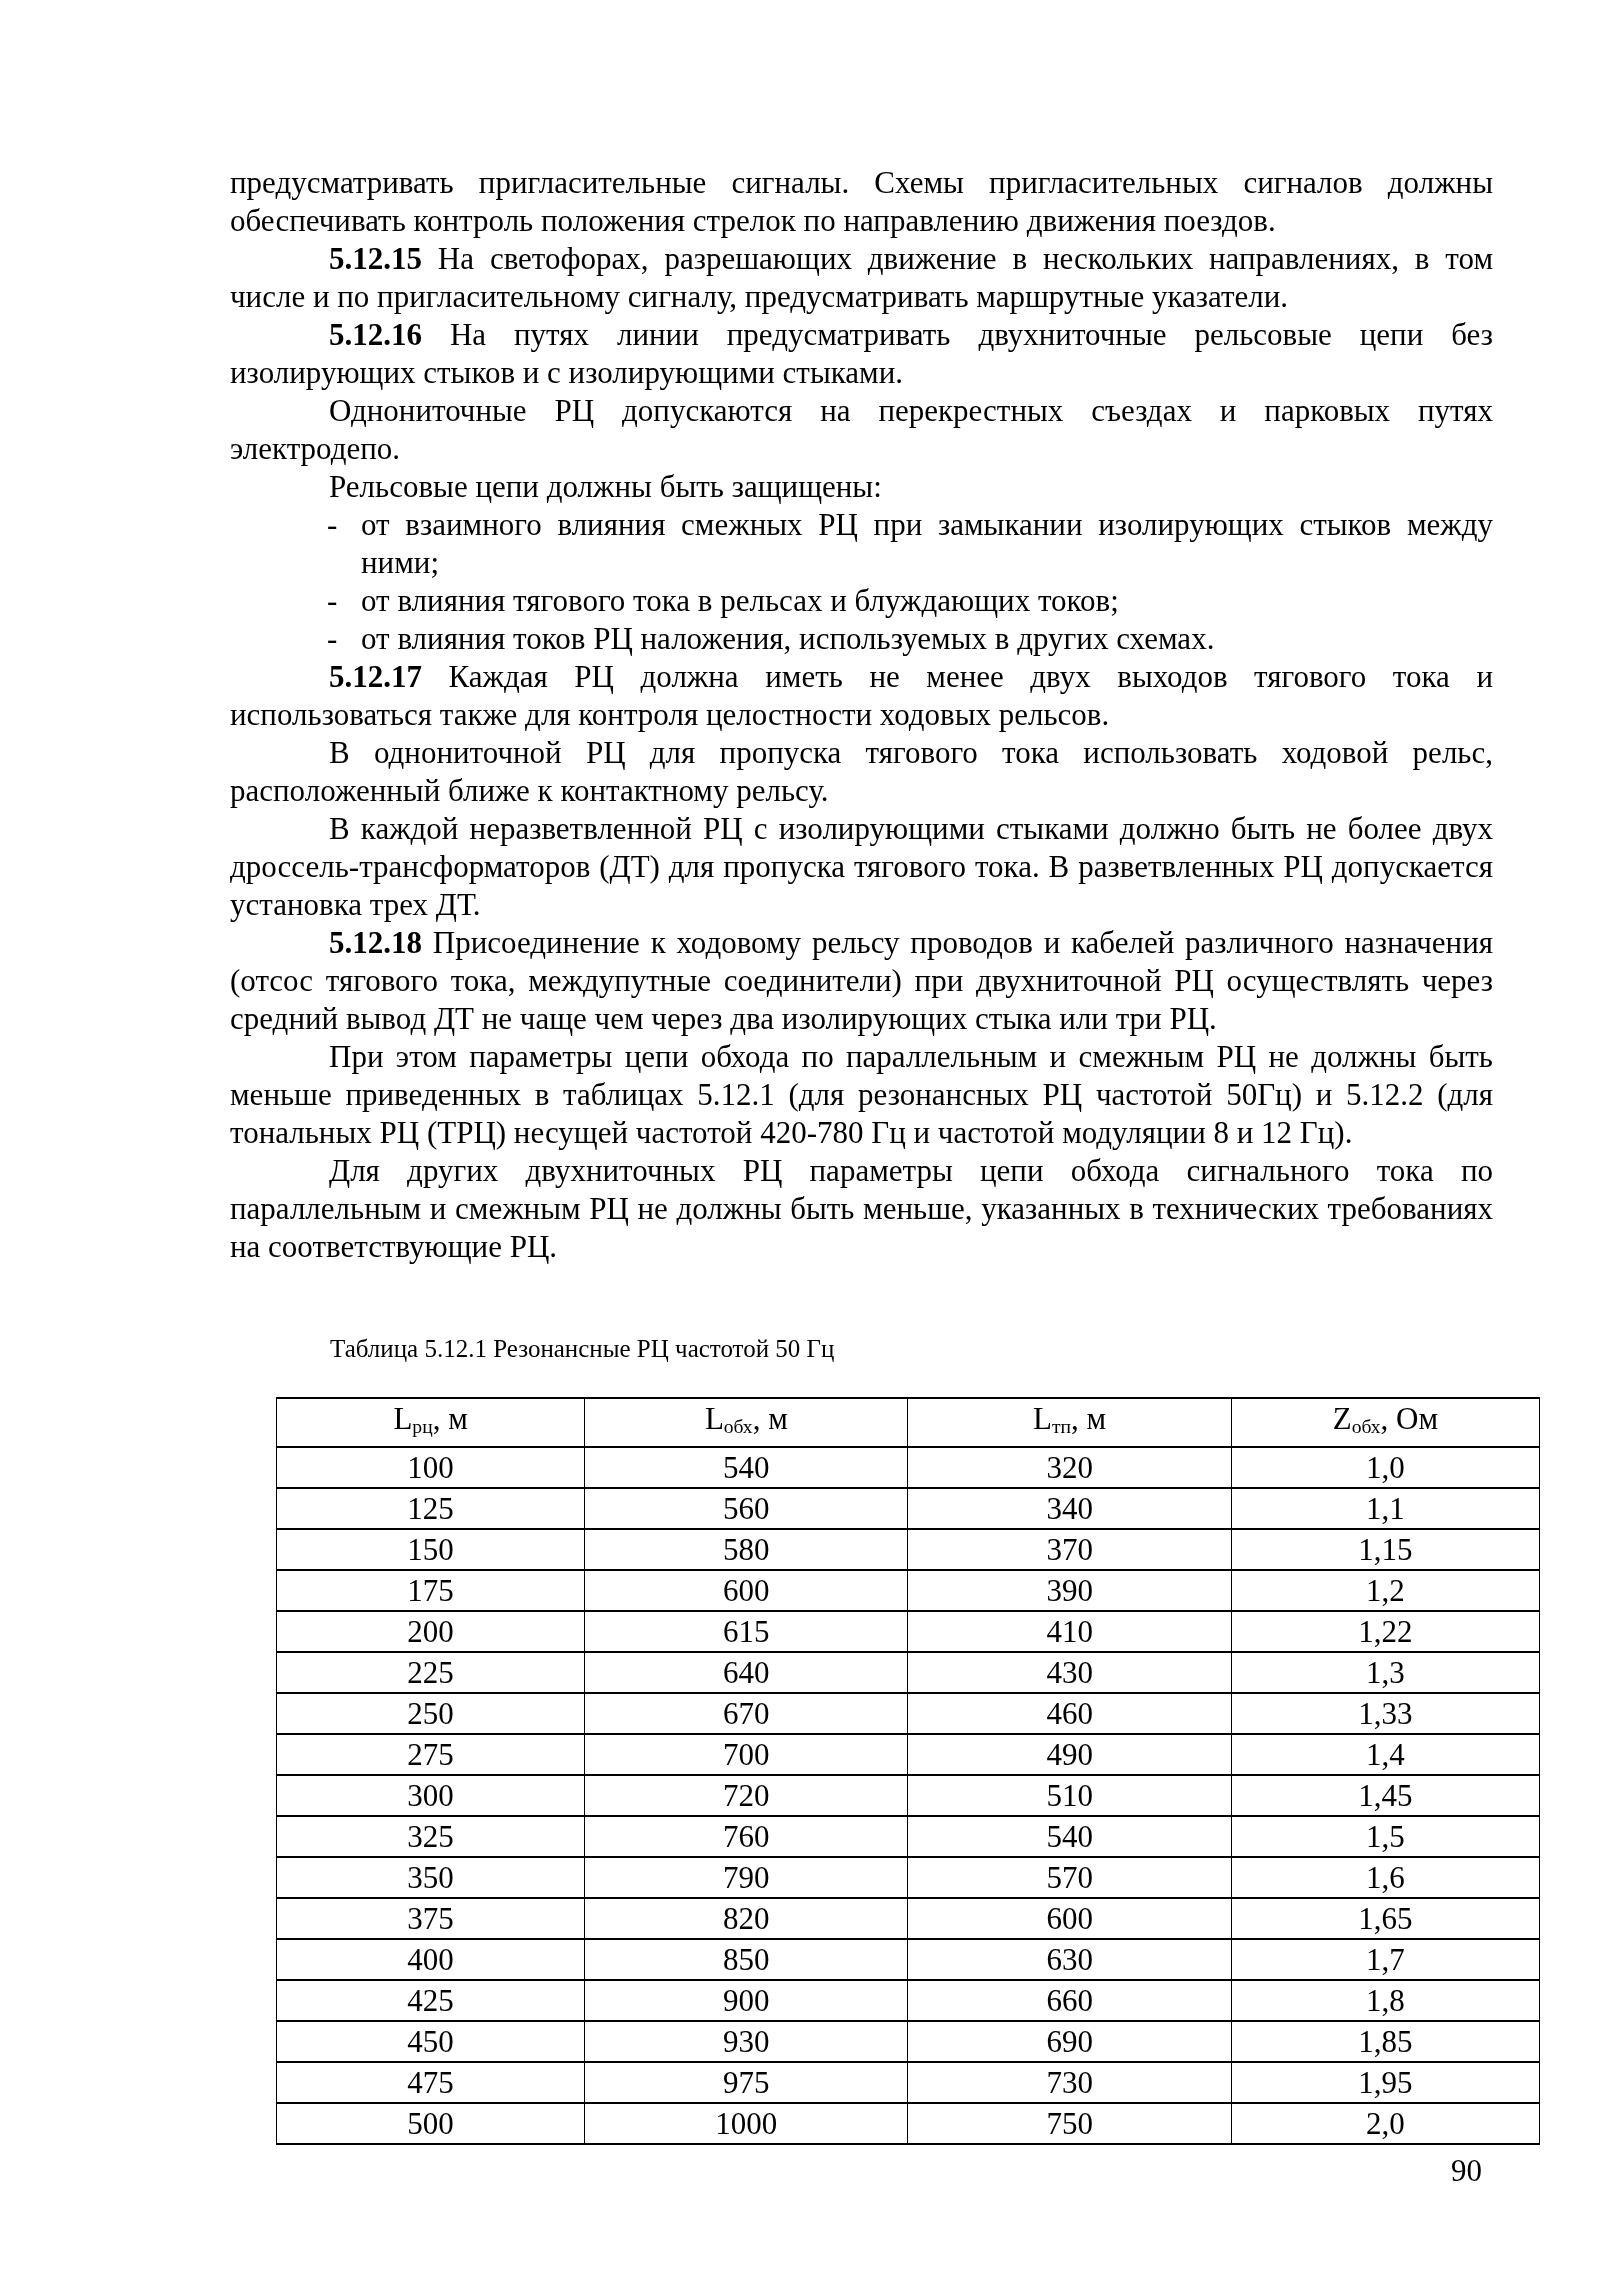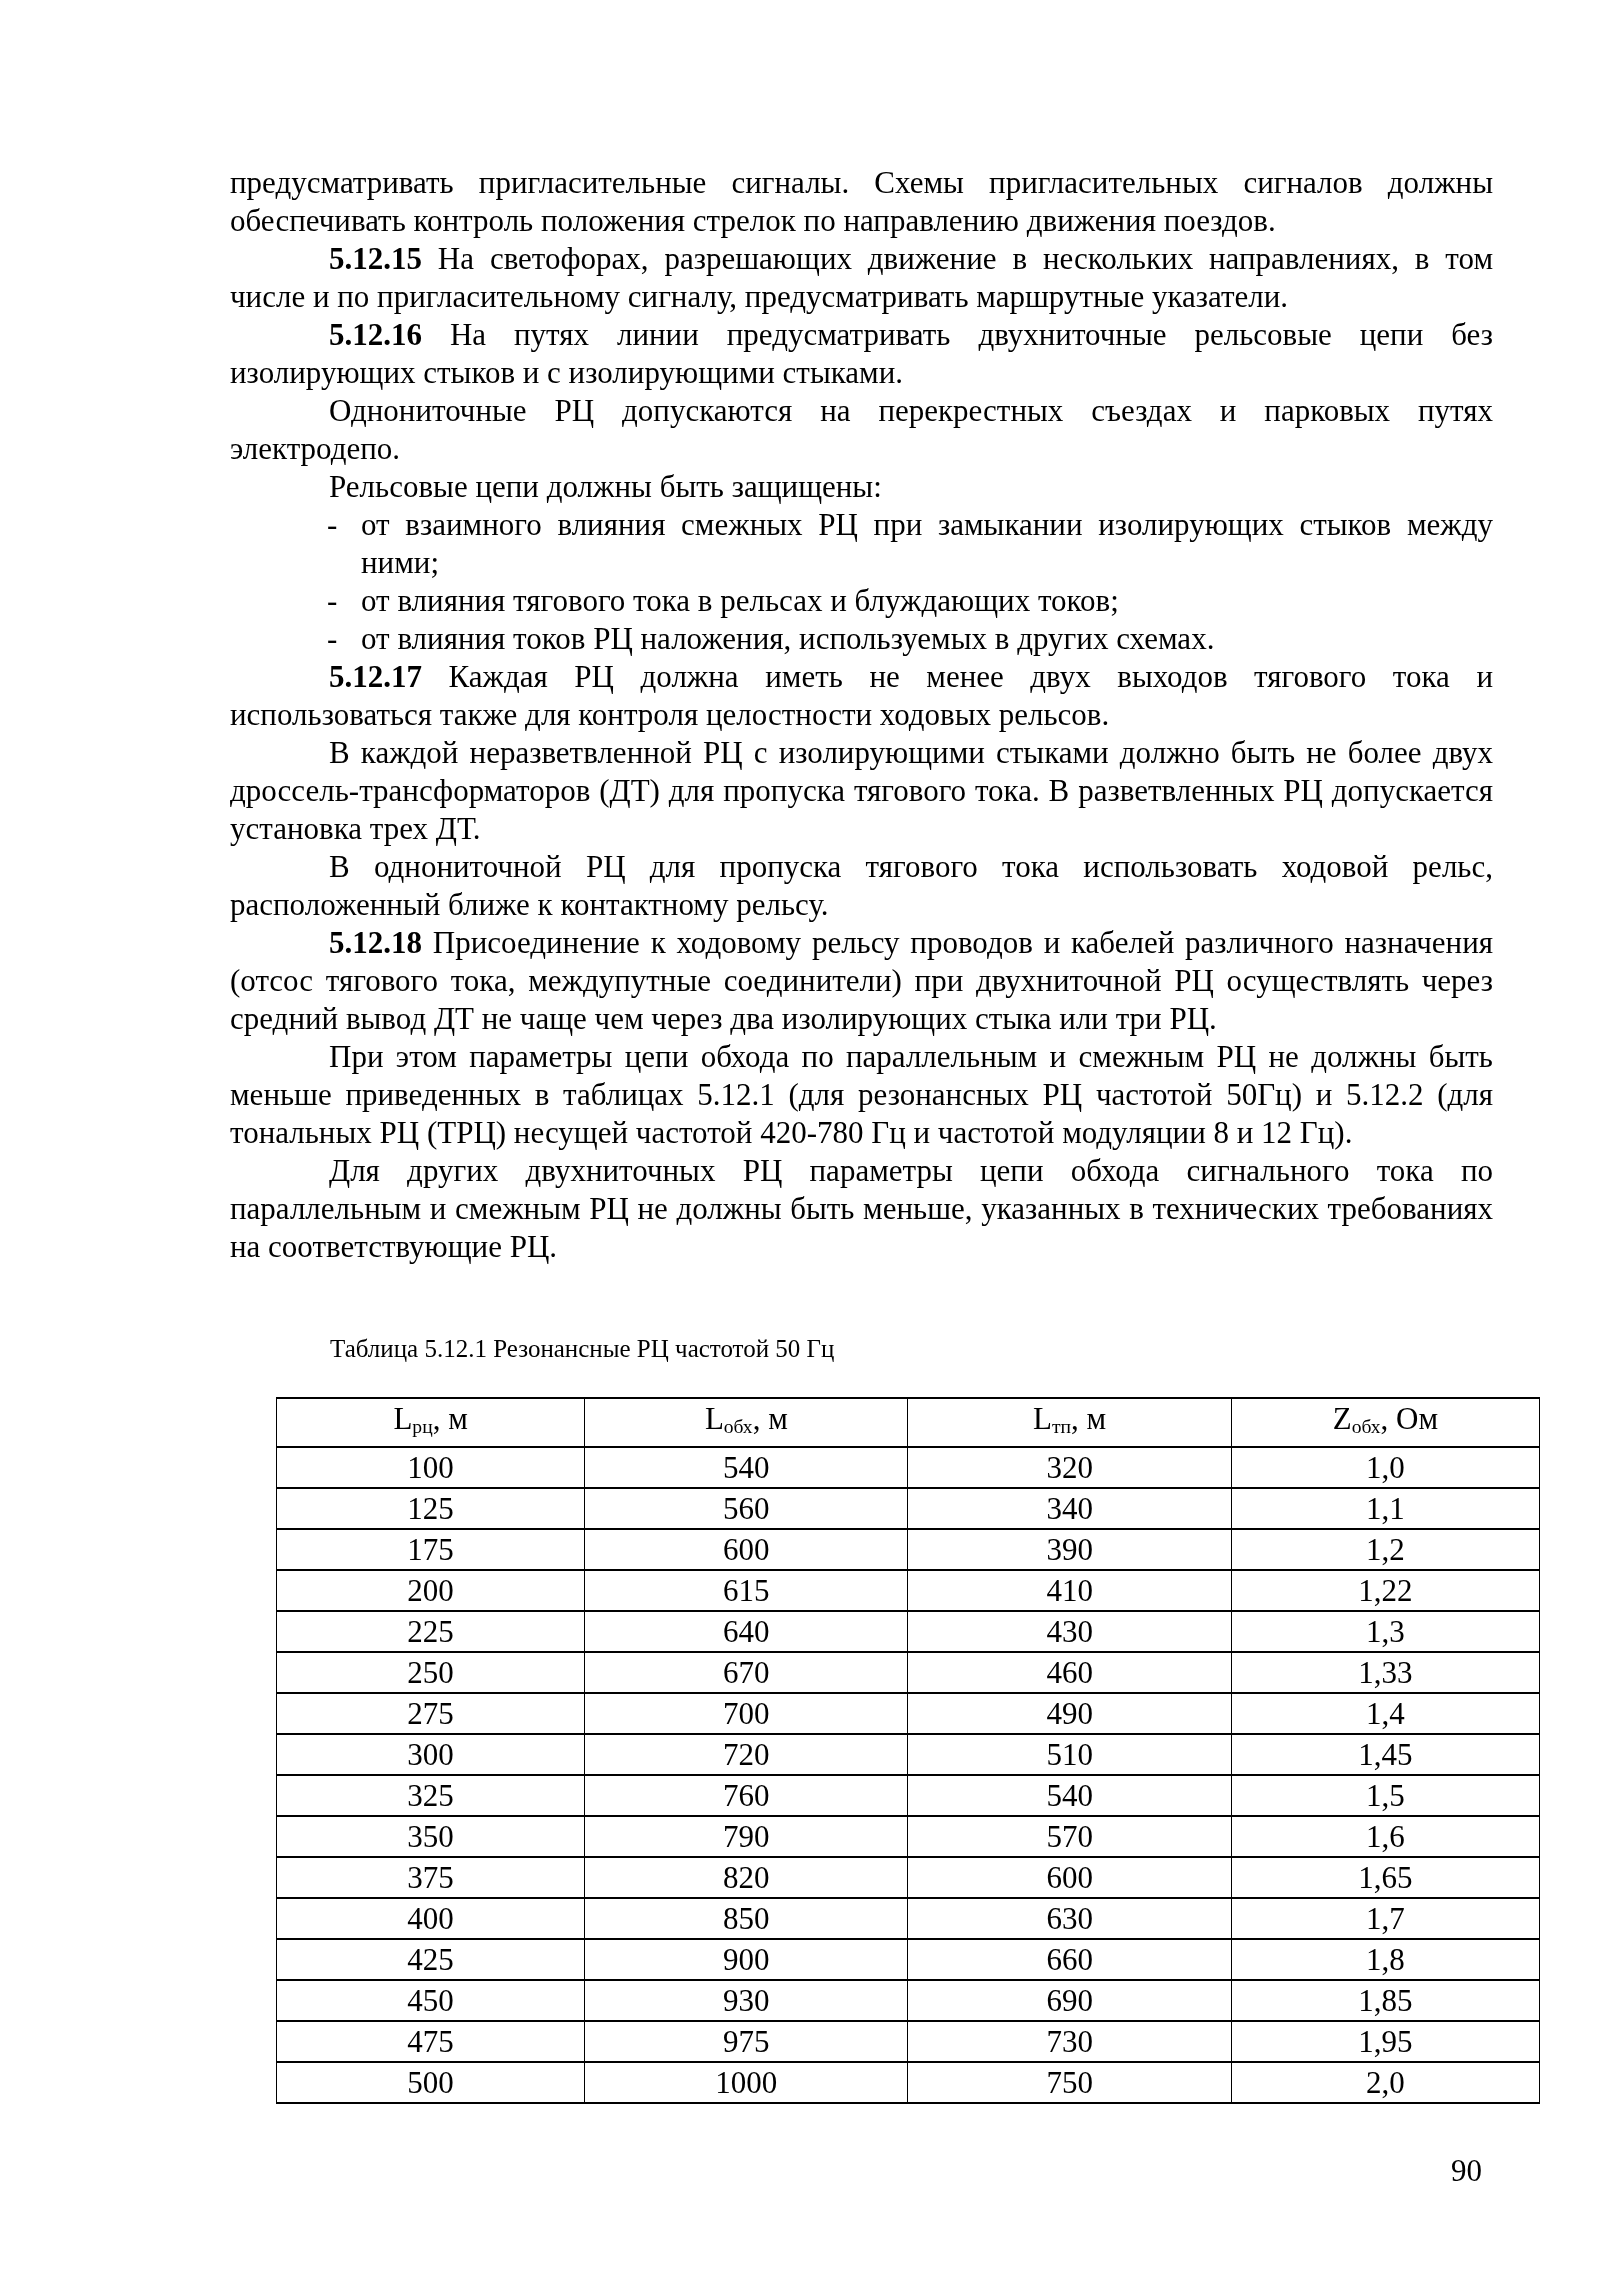--- a/index.html
+++ b/index.html
@@ -40,23 +40,23 @@
   <p class="p indent">Рельсовые цепи должны быть защищены:</p>
 
   <ul class="bullets">
     <li><span class="dash">-</span><span>от взаимного влияния смежных РЦ при замыкании изолирующих стыков между ними;</span></li>
     <li><span class="dash">-</span><span>от влияния тягового тока в рельсах и блуждающих токов;</span></li>
     <li><span class="dash">-</span><span>от влияния токов РЦ наложения, используемых в других схемах.</span></li>
   </ul>
 
   <p class="p indent"><span class="num">5.12.17</span><span> Каждая РЦ должна иметь не менее двух выходов тягового тока и использоваться также для контроля целостности ходовых рельсов.</span></p>
 
+  <p class="p indent">В однониточной РЦ для пропуска тягового тока использовать ходовой рельс, расположенный ближе к контактному рельсу.</p>
+
   <p class="p indent">В каждой неразветвленной РЦ с изолирующими стыками должно быть не более двух дроссель-трансформаторов (ДТ) для пропуска тягового тока. В разветвленных РЦ допускается установка трех ДТ.</p>
-
-  <p class="p indent">В однониточной РЦ для пропуска тягового тока использовать ходовой рельс, расположенный ближе к контактному рельсу.</p>
 
   <p class="p indent"><span class="num">5.12.18</span><span> Присоединение к ходовому рельсу проводов и кабелей различного назначения (отсос тягового тока, междупутные соединители) при двухниточной РЦ осуществлять через средний вывод ДТ не чаще чем через два изолирующих стыка или три РЦ.</span></p>
 
   <p class="p indent">При этом параметры цепи обхода по параллельным и смежным РЦ не должны быть меньше приведенных в таблицах 5.12.1 (для резонансных РЦ частотой 50Гц) и 5.12.2 (для тональных РЦ (ТРЦ) несущей частотой 420-780 Гц и частотой модуляции 8 и 12 Гц).</p>
 
   <p class="p indent">Для других двухниточных РЦ параметры цепи обхода сигнального тока по параллельным и смежным РЦ не должны быть меньше, указанных в технических требованиях на соответствующие РЦ.</p>
 </div>
 
 <p class="caption">Таблица 5.12.1 Резонансные РЦ частотой 50 Гц</p>
 
@@ -74,20 +74,26 @@
         <td>100</td>
         <td>540</td>
         <td>320</td>
         <td>1,0</td>
       </tr>
       <tr>
         <td>125</td>
         <td>560</td>
         <td>340</td>
         <td>1,1</td>
+      </tr>
+      <tr>
+        <td>150</td>
+        <td>580</td>
+        <td>370</td>
+        <td>1,15</td>
       </tr>
       <tr>
         <td>175</td>
         <td>600</td>
         <td>390</td>
         <td>1,2</td>
       </tr>
       <tr>
         <td>200</td>
         <td>615</td>

